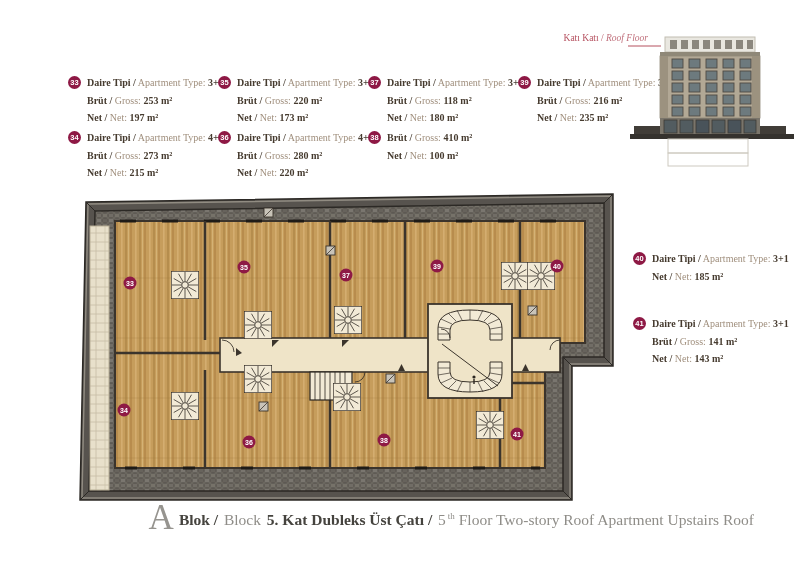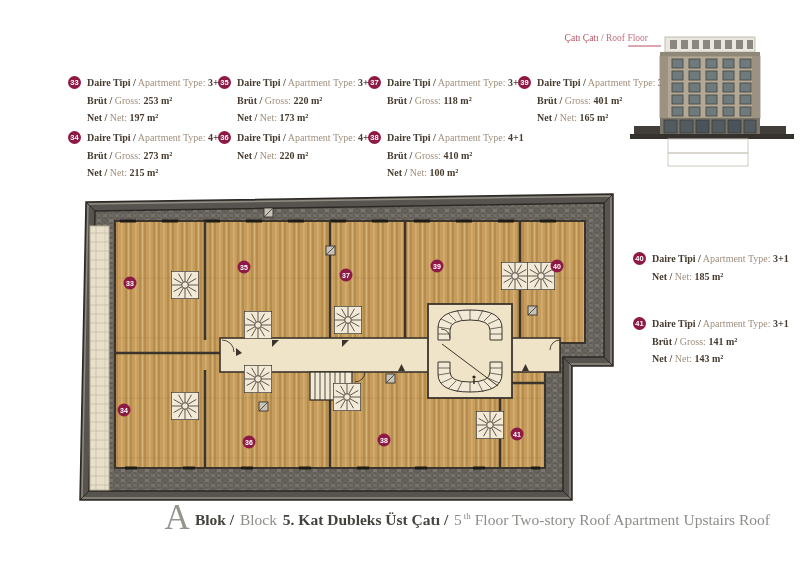--- a/index.html
+++ b/index.html
@@ -9,26 +9,26 @@
   .apt{position:absolute;width:160px;font-size:10px;}
   .apt .badge{position:absolute;left:0;top:2px;width:13px;height:13px;border-radius:50%;
       background:#8e1945;color:#fff;font:bold 7.5px "Liberation Sans",sans-serif;
       display:flex;align-items:center;justify-content:center;}
   .apt .lines{margin-left:19px;line-height:17.5px;white-space:nowrap;}
   .b{font-weight:bold;color:#463b2f;font-family:Liberation Serif, serif;}
   .g{color:#a08f7d;}
   
   .elev-label{position:absolute;left:548px;top:33px;width:100px;text-align:right;
       font-size:9.5px;color:#b5505f;white-space:nowrap;}
-  .elev-label .en{color:#c0707c;}
+  .elev-label .en{font-style:italic;color:#c0707c;}
   
   #elevation{position:absolute;left:628px;top:26px;}
   #plan{position:absolute;left:60px;top:188px;}
   
-  .title{position:absolute;top:500px;right:26px;font-size:15.5px;color:#8f8d88;
+  .title{position:absolute;top:500px;right:42px;font-size:15.5px;color:#8f8d88;
       line-height:1;white-space:nowrap;}
   .title .big{font-size:35px;color:#96948f;margin-right:5px;vertical-align:-4px;}
   .title .bold{color:#45433e;font-weight:bold;}
   .title sup{font-size:9px;}
   .title span{margin-right:2px;}
 </style>
 </head>
 <body>
 
 <div id="canvas">
@@ -57,47 +57,48 @@
       <div><span class="b">Daire Tipi /</span> <span class="g">Apartment Type:</span> <span class="b">3+1</span></div>
       <div><span class="b">Brüt /</span> <span class="g">Gross:</span> <span class="b">220 m²</span></div>
       <div><span class="b">Net /</span> <span class="g">Net:</span> <span class="b">173 m²</span></div>
     </div>
   </div>
 
   <div class="apt" style="left:218px;top:129px">
     <span class="badge">36</span>
     <div class="lines">
       <div><span class="b">Daire Tipi /</span> <span class="g">Apartment Type:</span> <span class="b">4+1</span></div>
+      <div><span class="b">Brüt /</span> <span class="g">Gross:</span> <span class="b">280 m²</span></div>
       <div><span class="b">Net /</span> <span class="g">Net:</span> <span class="b">220 m²</span></div>
     </div>
   </div>
 
   <div class="apt" style="left:368px;top:74px">
     <span class="badge">37</span>
     <div class="lines">
       <div><span class="b">Daire Tipi /</span> <span class="g">Apartment Type:</span> <span class="b">3+1</span></div>
       <div><span class="b">Brüt /</span> <span class="g">Gross:</span> <span class="b">118 m²</span></div>
+      <div><span class="b">Net /</span> <span class="g">Net:</span> <span class="b">180 m²</span></div>
     </div>
   </div>
 
   <div class="apt" style="left:368px;top:129px">
     <span class="badge">38</span>
     <div class="lines">
-      <div><span class="b">Daire Tipi /</span> <span class="g">Apartment Type:</span> <span class="b">4+1</span></div>
       <div><span class="b">Brüt /</span> <span class="g">Gross:</span> <span class="b">410 m²</span></div>
       <div><span class="b">Net /</span> <span class="g">Net:</span> <span class="b">100 m²</span></div>
     </div>
   </div>
 
   <div class="apt" style="left:518px;top:74px">
     <span class="badge">39</span>
     <div class="lines">
       <div><span class="b">Daire Tipi /</span> <span class="g">Apartment Type:</span> <span class="b">3+1</span></div>
-      <div><span class="b">Brüt /</span> <span class="g">Gross:</span> <span class="b">401 m²</span></div>
-      <div><span class="b">Net /</span> <span class="g">Net:</span> <span class="b">165 m²</span></div>
+      <div><span class="b">Brüt /</span> <span class="g">Gross:</span> <span class="b">216 m²</span></div>
+      <div><span class="b">Net /</span> <span class="g">Net:</span> <span class="b">235 m²</span></div>
     </div>
   </div>
 
   <div class="apt" style="left:633px;top:250px">
     <span class="badge">40</span>
     <div class="lines">
       <div><span class="b">Daire Tipi /</span> <span class="g">Apartment Type:</span> <span class="b">3+1</span></div>
       <div><span class="b">Net /</span> <span class="g">Net:</span> <span class="b">185 m²</span></div>
     </div>
   </div>
@@ -105,21 +106,21 @@
   <div class="apt" style="left:633px;top:315px">
     <span class="badge">41</span>
     <div class="lines">
       <div><span class="b">Daire Tipi /</span> <span class="g">Apartment Type:</span> <span class="b">3+1</span></div>
       <div><span class="b">Brüt /</span> <span class="g">Gross:</span> <span class="b">141 m²</span></div>
       <div><span class="b">Net /</span> <span class="g">Net:</span> <span class="b">143 m²</span></div>
     </div>
   </div>
 
   <div class="elev-label">
-    <span class="tr">Çatı Çatı /</span>
+    <span class="tr">Katı Katı /</span>
     <span class="en">Roof Floor</span>
   </div>
 
   <svg id="elevation" width="168" height="142" viewBox="0 0 168 142">
     <line x1="0" y1="20" x2="33" y2="20" stroke="#b5505f" stroke-width="1"></line>
 
     <g>
       <rect x="37" y="11" width="90" height="15" fill="#e9e7e0" stroke="#c2beb2" stroke-width="1"></rect>
       <rect x="42" y="14" width="7" height="9" fill="#8b877e"></rect>
         <rect x="53" y="14" width="7" height="9" fill="#8b877e"></rect>

